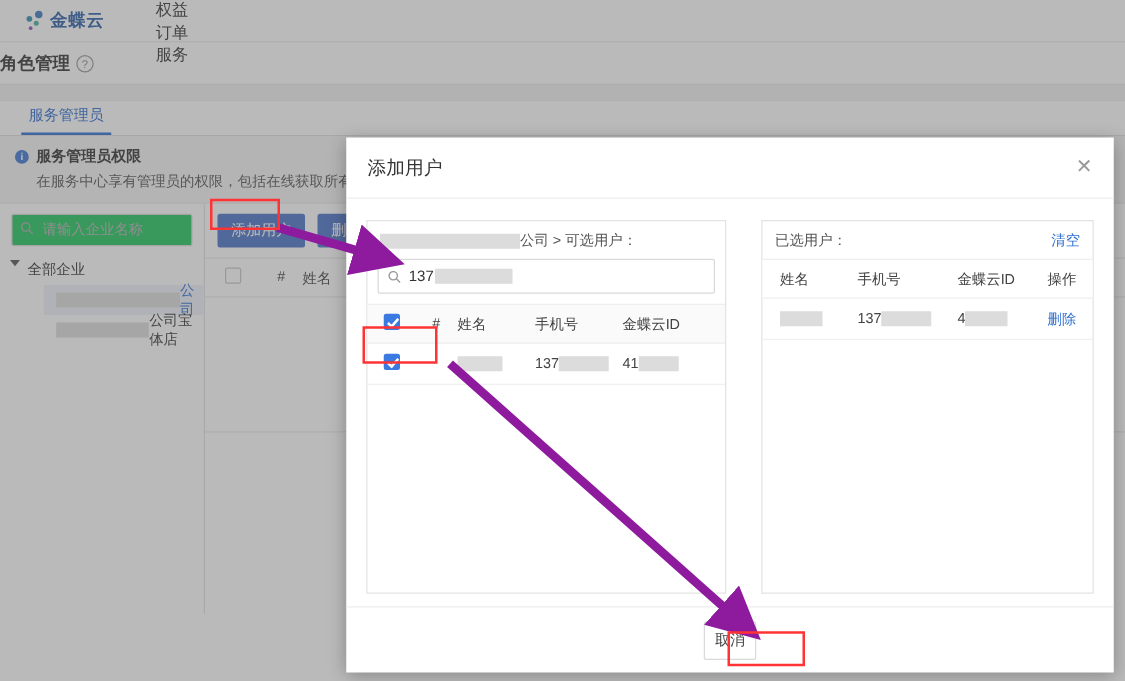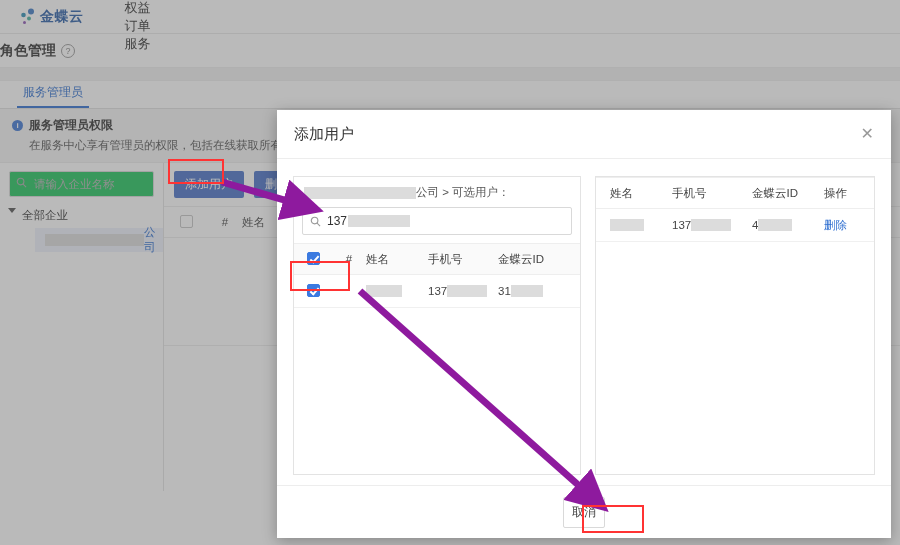--- a/index.html
+++ b/index.html
@@ -64,21 +64,21 @@
   
   #mask{position:absolute;inset:0;background:rgba(90,90,90,.42);}
 
   
   #modal{position:absolute;left:277px;top:110px;width:614px;height:428px;background:#fff;
       box-shadow:0 3px 14px rgba(0,0,0,.28);display:flex;flex-direction:column;}
   .m-head{height:48px;border-bottom:1px solid #ededed;display:flex;align-items:center;
       justify-content:space-between;padding:0 17px;}
   .m-title{font-size:15px;color:#333;}
   .m-close{font-size:16px;color:#999;cursor:pointer;line-height:1;}
-  .m-body{flex:1;display:flex;padding:17px 16px 10px 16px;gap:14px;}
+  .m-body{flex:1;display:flex;padding:17px 16px 10px 16px;gap:28px;}
   .panel{border:1px solid #e3e3e3;box-sizing:border-box;background:#fff;}
   .panel-l{width:288px;}
   .panel-r{flex:1;}
   .p-head{padding:8px 10px 7px 10px;font-size:11.5px;color:#555;display:flex;align-items:center;justify-content:space-between;}
   .breadcrumb{display:flex;align-items:center;white-space:nowrap;}
   .clear-link{color:#2f6fd0;cursor:pointer;font-size:11.5px;}
   .p-search{margin:0 8px 8px 8px;height:26px;border:1px solid #d9d9d9;border-radius:2px;
       display:flex;align-items:center;padding:0 7px;}
   .tbl-head{display:flex;align-items:center;height:30px;background:#fafafa;border-top:1px solid #eee;
       border-bottom:1px solid #eee;font-size:11.5px;color:#444;}
@@ -162,20 +162,24 @@
       </div>
       <div class="tree">
         <div class="tree-root">
           <span class="caret"></span>
           <span>全部企业</span>
         </div>
         <div class="tree-node sel">
           <span class="redact" style="width:120px"></span>
           <span class="node-suffix">公司</span>
         </div>
+        <div class="tree-node">
+          <span class="redact" style="width:98px"></span>
+          <span class="node-suffix dark">公司宝体店</span>
+        </div>
       </div>
     </div>
 
     <div class="right-col">
       <div class="btnrow">
         <button class="btn-blue">添加用户</button>
         <button class="btn-blue">删除用户</button>
       </div>
       <div class="grid-head">
         <div class="gh-c1"><span class="chk"></span></div>
@@ -219,25 +223,29 @@
         <div class="lc2">#</div>
         <div class="lc3">姓名</div>
         <div class="lc4">手机号</div>
         <div class="lc5">金蝶云ID</div>
       </div>
       <div class="tbl-row">
         <div class="lc1"><span class="chk on"></span></div>
         <div class="lc2"></div>
         <div class="lc3"><span class="redact" style="width:36px"></span></div>
         <div class="lc4"><span>137</span><span class="redact" style="width:40px"></span></div>
-        <div class="lc5"><span>31</span><span class="redact" style="width:32px"></span></div>
+        <div class="lc5"><span>41</span><span class="redact" style="width:32px"></span></div>
       </div>
     </div>
 
     <div class="panel panel-r">
+      <div class="p-head">
+        <span>已选用户：</span>
+        <span class="clear-link">清空</span>
+      </div>
       <div class="tbl-head" style="background:#fff">
         <div class="rc1">姓名</div>
         <div class="rc2">手机号</div>
         <div class="rc3">金蝶云ID</div>
         <div class="rc4">操作</div>
       </div>
       <div class="tbl-row">
         <div class="rc1"><span class="redact" style="width:34px"></span></div>
         <div class="rc2"><span>137</span><span class="redact" style="width:40px"></span></div>
         <div class="rc3"><span>4</span><span class="redact" style="width:34px"></span></div>

